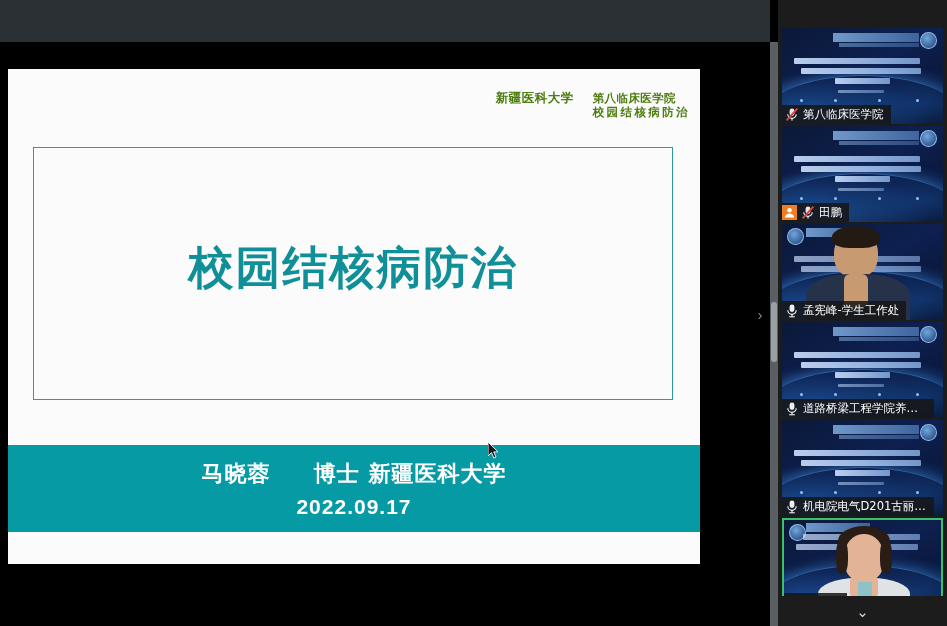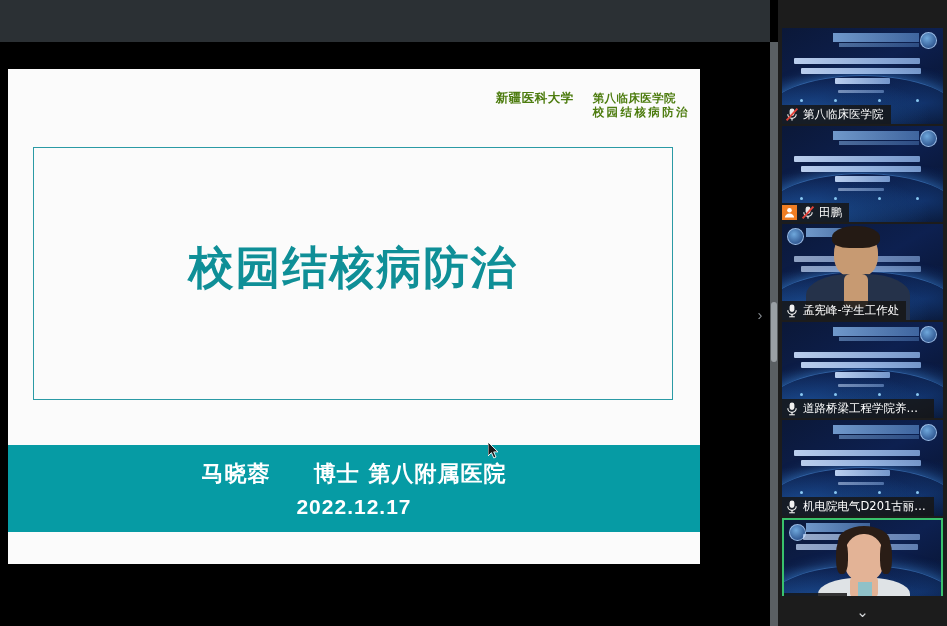--- a/index.html
+++ b/index.html
@@ -197,22 +197,22 @@
           <span>第八临床医学院</span>
           <span class="dept-l2">校园结核病防治</span>
         </div>
       </div>
 
       <div class="title-box">
         <div class="title-text">校园结核病防治</div>
       </div>
 
       <div class="teal-band">
-        <div class="presenter">马晓蓉     博士 第八附属医院</div>
-        <div class="pres-date">2022.12.17</div>
+        <div class="presenter">马晓蓉     博士 新疆医科大学</div>
+        <div class="pres-date">2022.09.17</div>
       </div>
 
     </div>
 
     <svg class="cursor" viewBox="0 0 12 18">
       <polygon points="0,0 0,14 3.4,10.6 5.8,16 8,15 5.7,9.9 10,9.9" fill="#1a1a1a" stroke="#ffffff" stroke-width="0.9"></polygon>
     </svg>
 
   </div>
 

